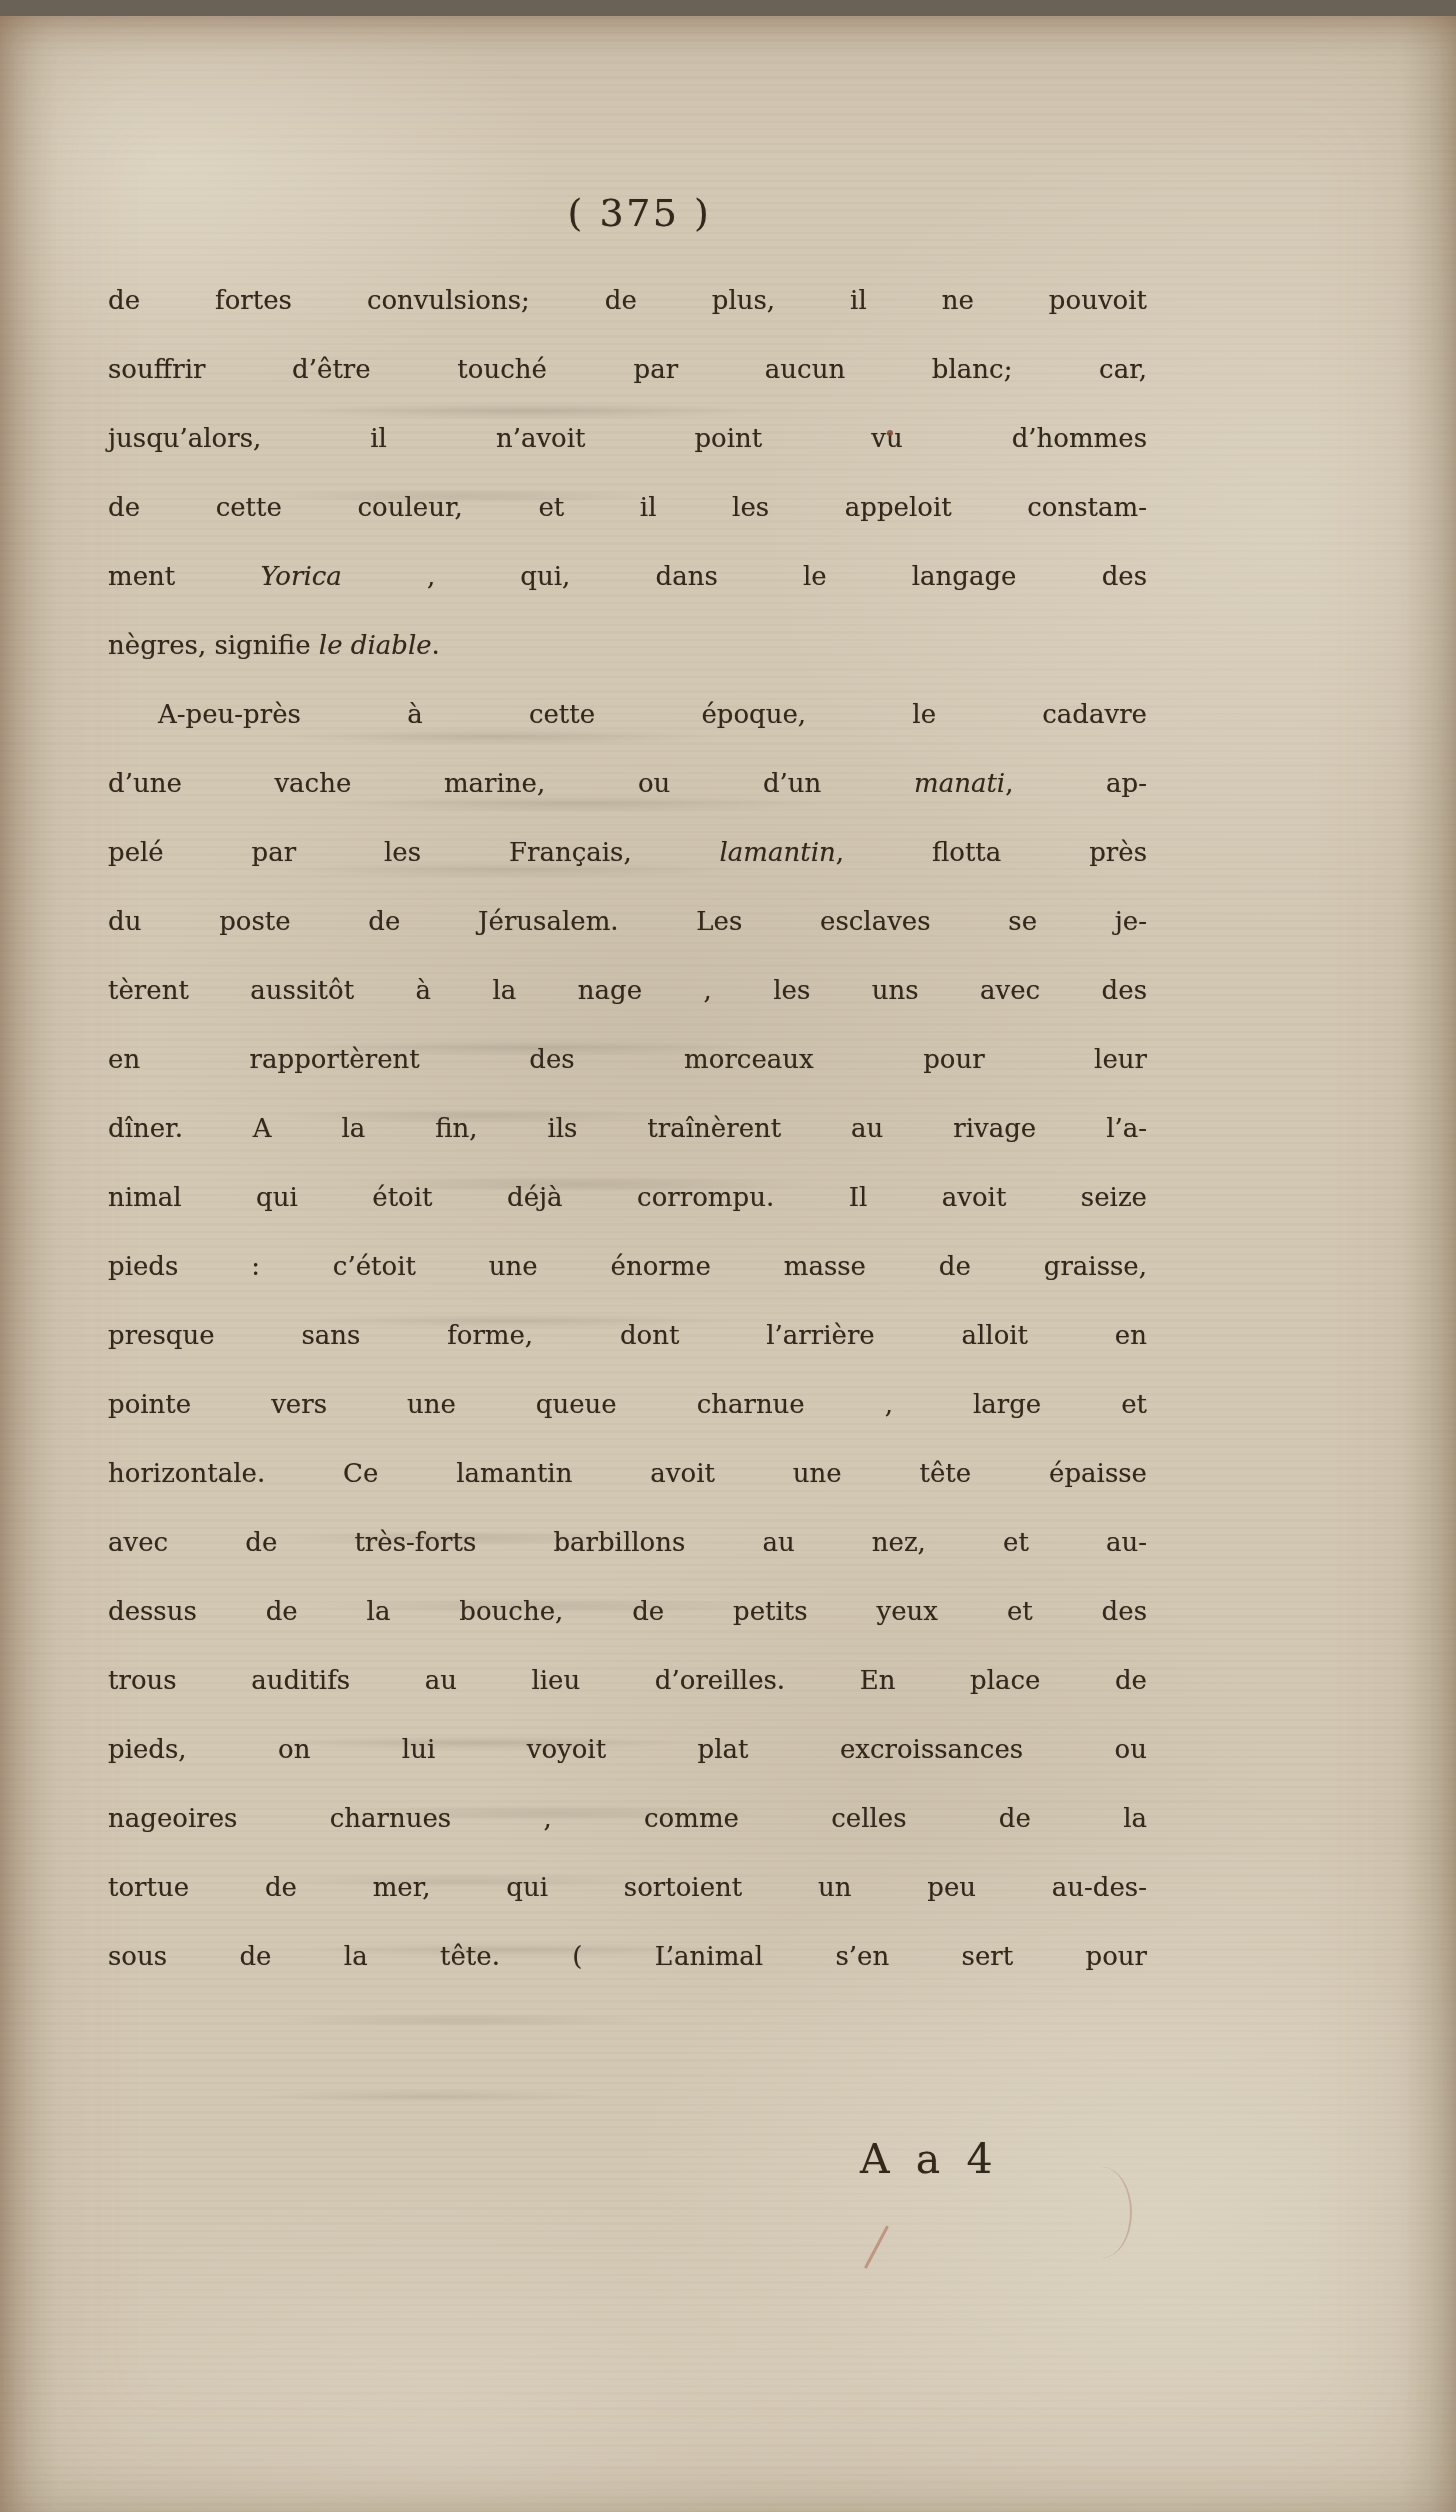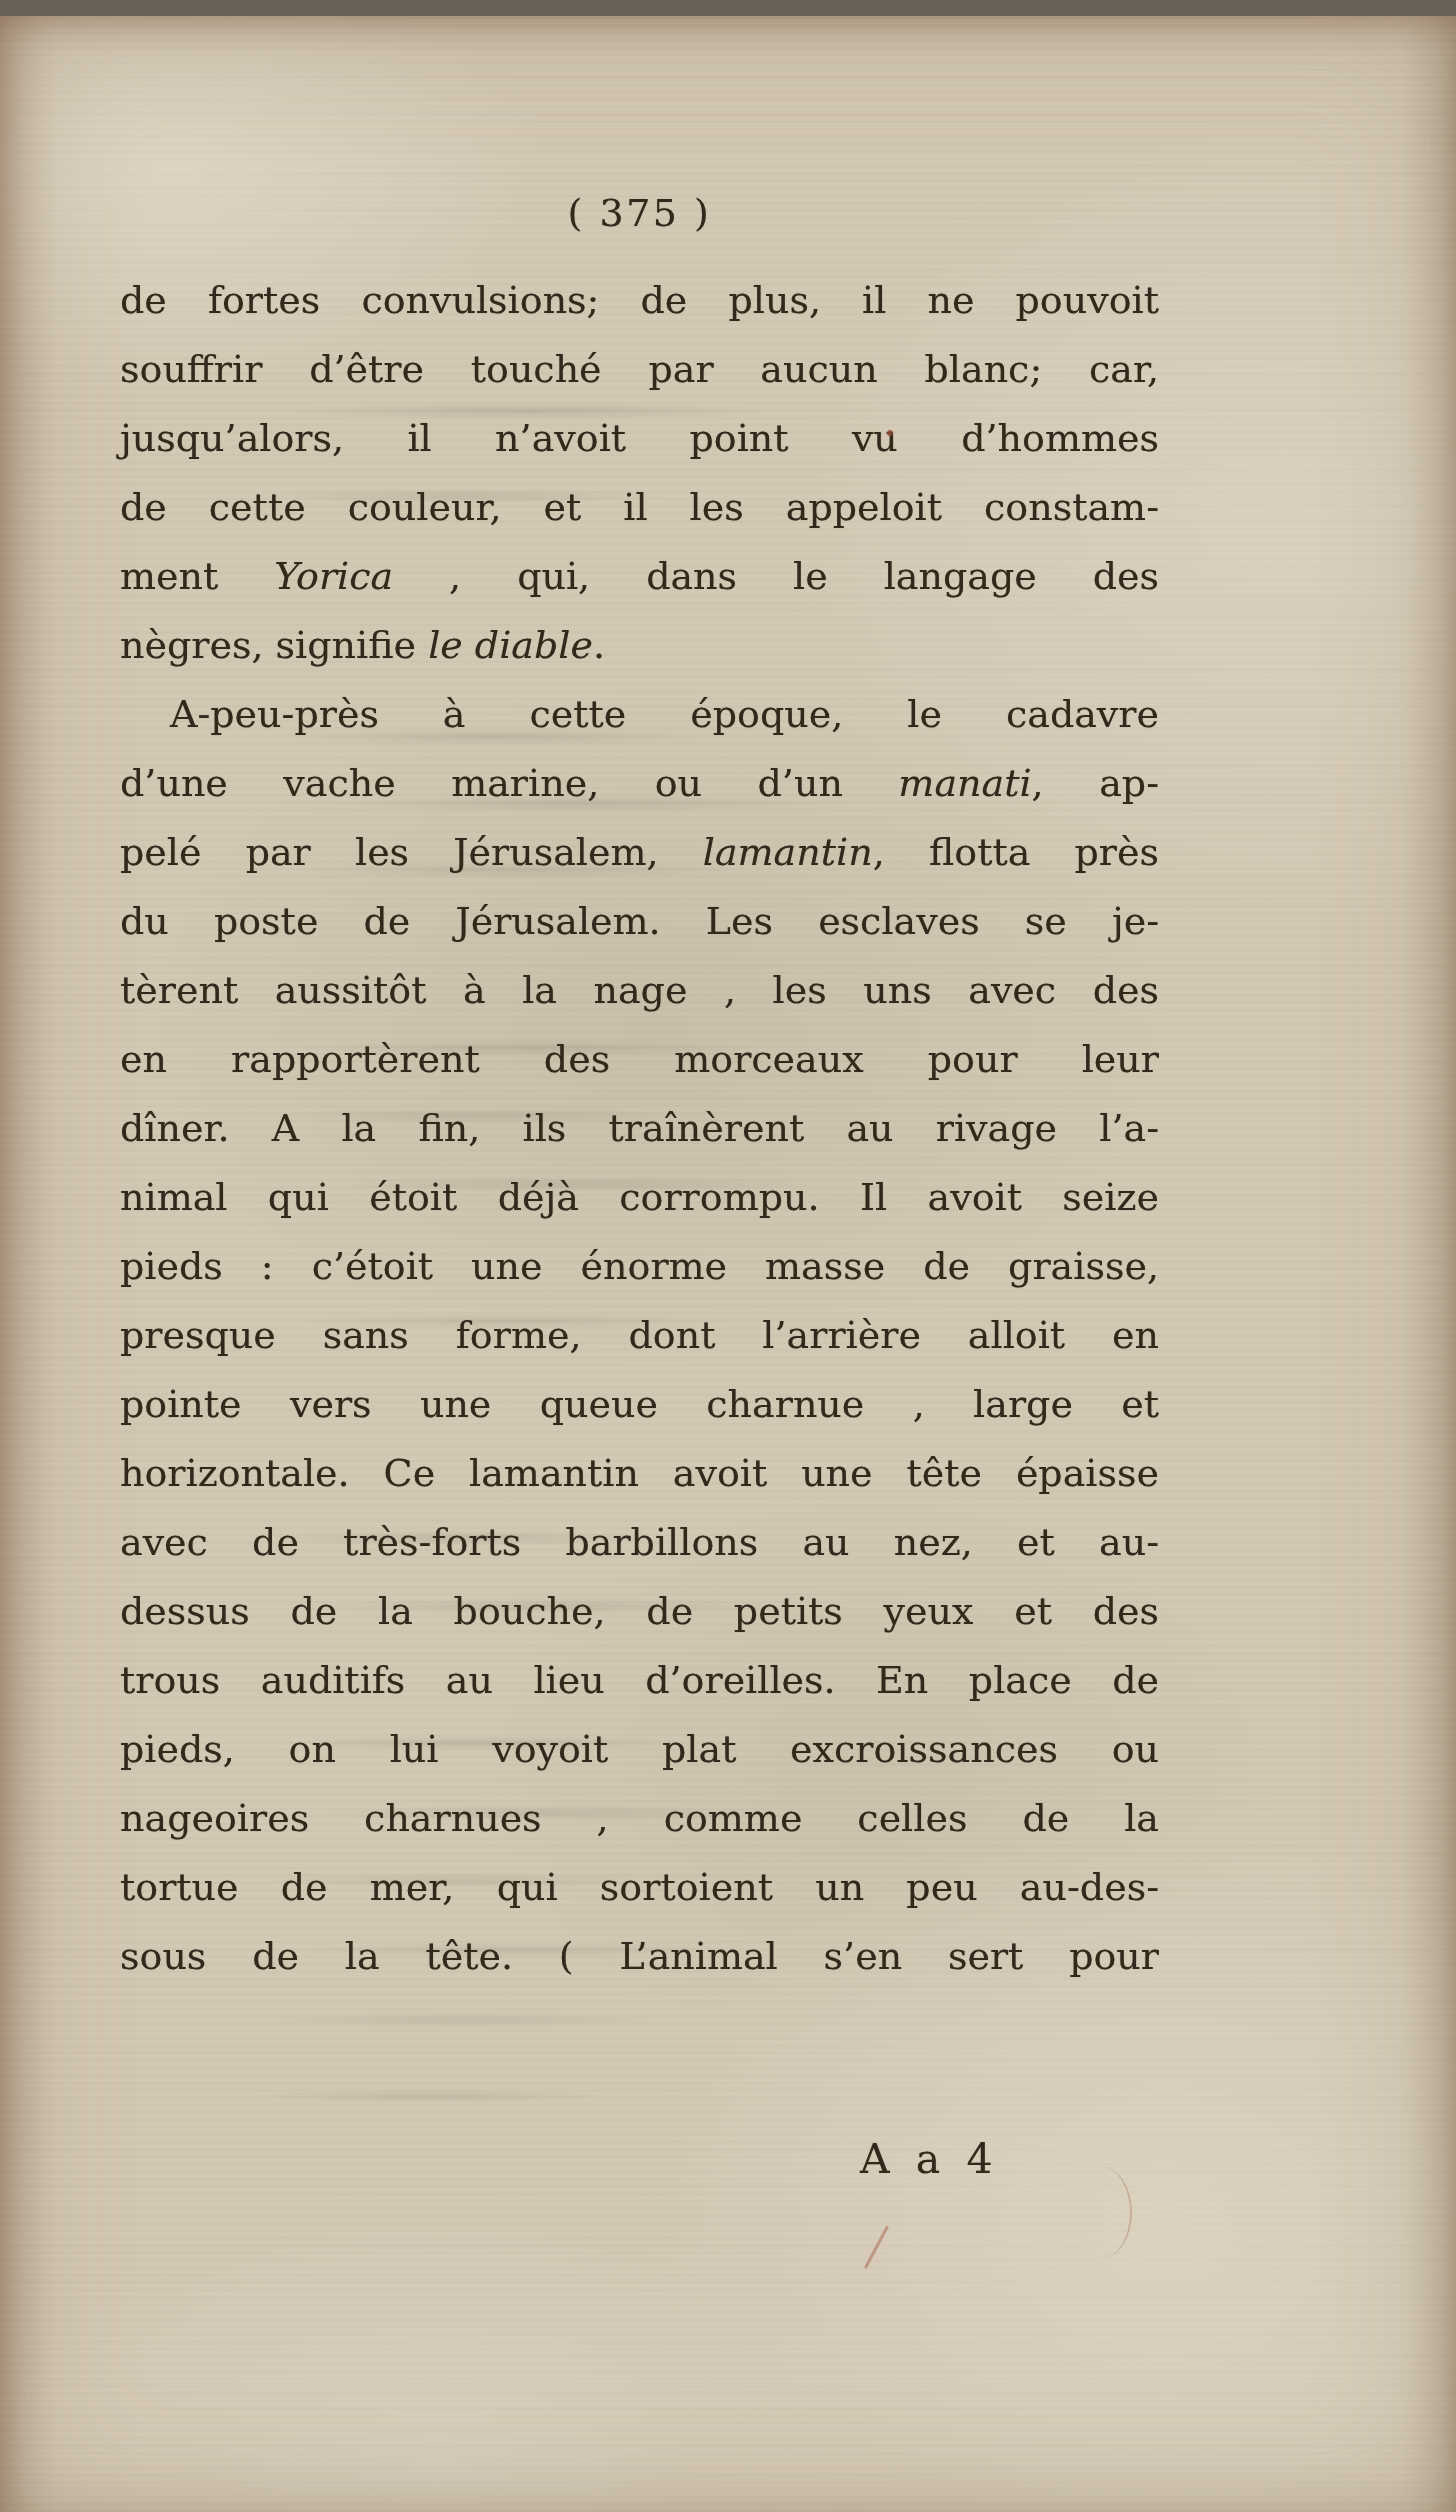--- a/index.html
+++ b/index.html
@@ -47,22 +47,22 @@
       radial-gradient(314px 10.8px at 513px 1934px, rgba(108,102,86,0.16), transparent 70%),
       radial-gradient(281px 10px at 463px 2004px, rgba(108,102,86,0.15), transparent 70%),
       radial-gradient(248px 10px at 430px 2080px, rgba(108,102,86,0.14), transparent 70%);
   }
   .folio{
     position:absolute;top:175px;left:120px;width:1039px;
     text-align:center;font-size:38px;letter-spacing:2.5px;
     text-shadow:0 0 0.8px rgba(50,41,28,0.45);
   }
   .textblock{
-    position:absolute;top:250px;left:120px;width:1039px;
-    font-size:38px;line-height:69px;
+    position:absolute;top:250px;left:108px;width:1039px;
+    font-size:26px;line-height:69px;
     text-shadow:0 0 0.8px rgba(50,41,28,0.40);
   }
   .line{text-align:justify;text-align-last:justify;white-space:normal;}
   .line.endline{text-align:left;text-align-last:left;}
   .line.indent{text-indent:50px;}
   .line .it{font-style:italic;}
   .signature{
     position:absolute;top:2119px;left:860px;
     font-size:41px;letter-spacing:6.6px;
     text-shadow:0 0 0.8px rgba(50,41,28,0.40);
@@ -80,21 +80,21 @@
   <div class="folio">( 375 )</div>
   <div class="textblock" id="text-block">
       <div class="line"><span>de fortes convulsions; de plus, il ne pouvoit</span></div>
       <div class="line"><span>souffrir d’être touché par aucun blanc; car,</span></div>
       <div class="line"><span>jusqu’alors, il n’avoit point vu d’hommes</span></div>
       <div class="line"><span>de cette couleur, et il les appeloit constam-</span></div>
       <div class="line"><span>ment </span><span class="it">Yorica</span><span> , qui, dans le langage des</span></div>
       <div class="line endline"><span>nègres, signifie </span><span class="it">le diable</span><span>.</span></div>
       <div class="line indent"><span>A-peu-près à cette époque, le cadavre</span></div>
       <div class="line"><span>d’une vache marine, ou d’un </span><span class="it">manati</span><span>, ap-</span></div>
-      <div class="line"><span>pelé par les Jérusalem, </span><span class="it">lamantin</span><span>, flotta près</span></div>
+      <div class="line"><span>pelé par les Français, </span><span class="it">lamantin</span><span>, flotta près</span></div>
       <div class="line"><span>du poste de Jérusalem. Les esclaves se je-</span></div>
       <div class="line"><span>tèrent aussitôt à la nage , les uns avec des</span></div>
       <div class="line"><span>en rapportèrent des morceaux pour leur</span></div>
       <div class="line"><span>dîner. A la fin, ils traînèrent au rivage l’a-</span></div>
       <div class="line"><span>nimal qui étoit déjà corrompu. Il avoit seize</span></div>
       <div class="line"><span>pieds : c’étoit une énorme masse de graisse,</span></div>
       <div class="line"><span>presque sans forme, dont l’arrière alloit en</span></div>
       <div class="line"><span>pointe vers une queue charnue , large et</span></div>
       <div class="line"><span>horizontale. Ce lamantin avoit une tête épaisse</span></div>
       <div class="line"><span>avec de très-forts barbillons au nez, et au-</span></div>

